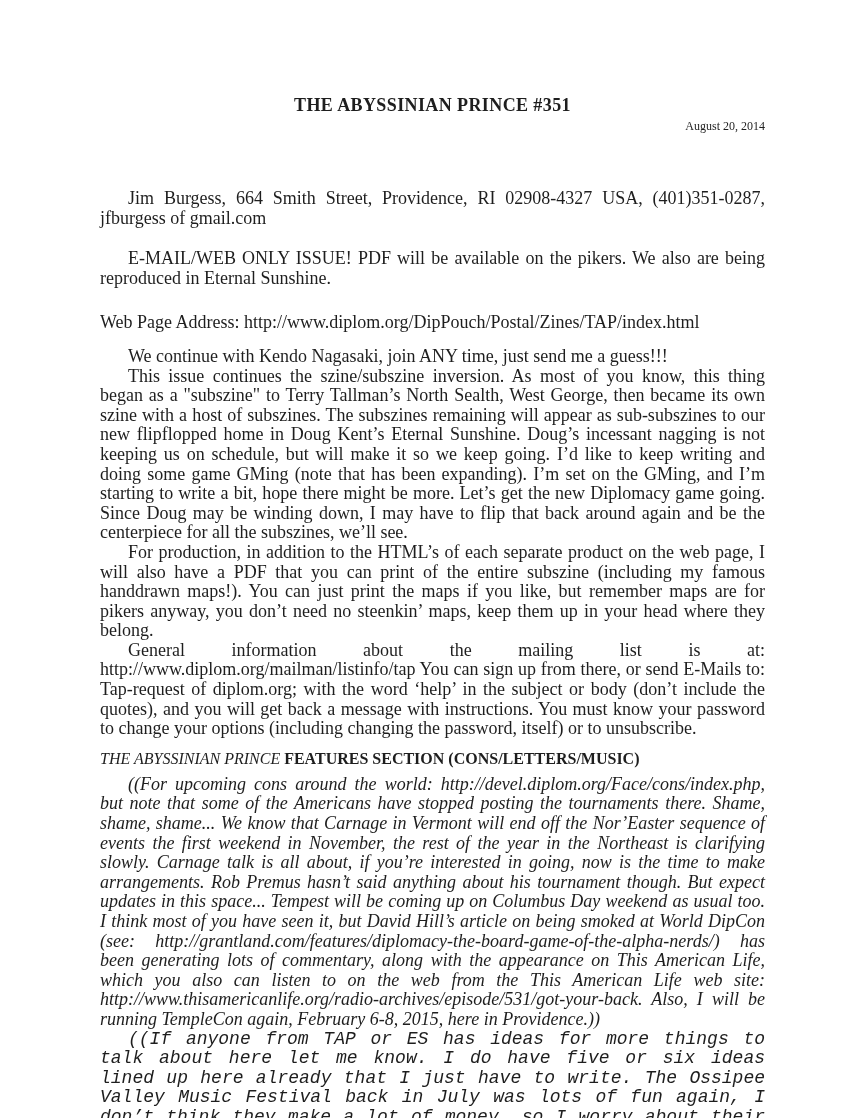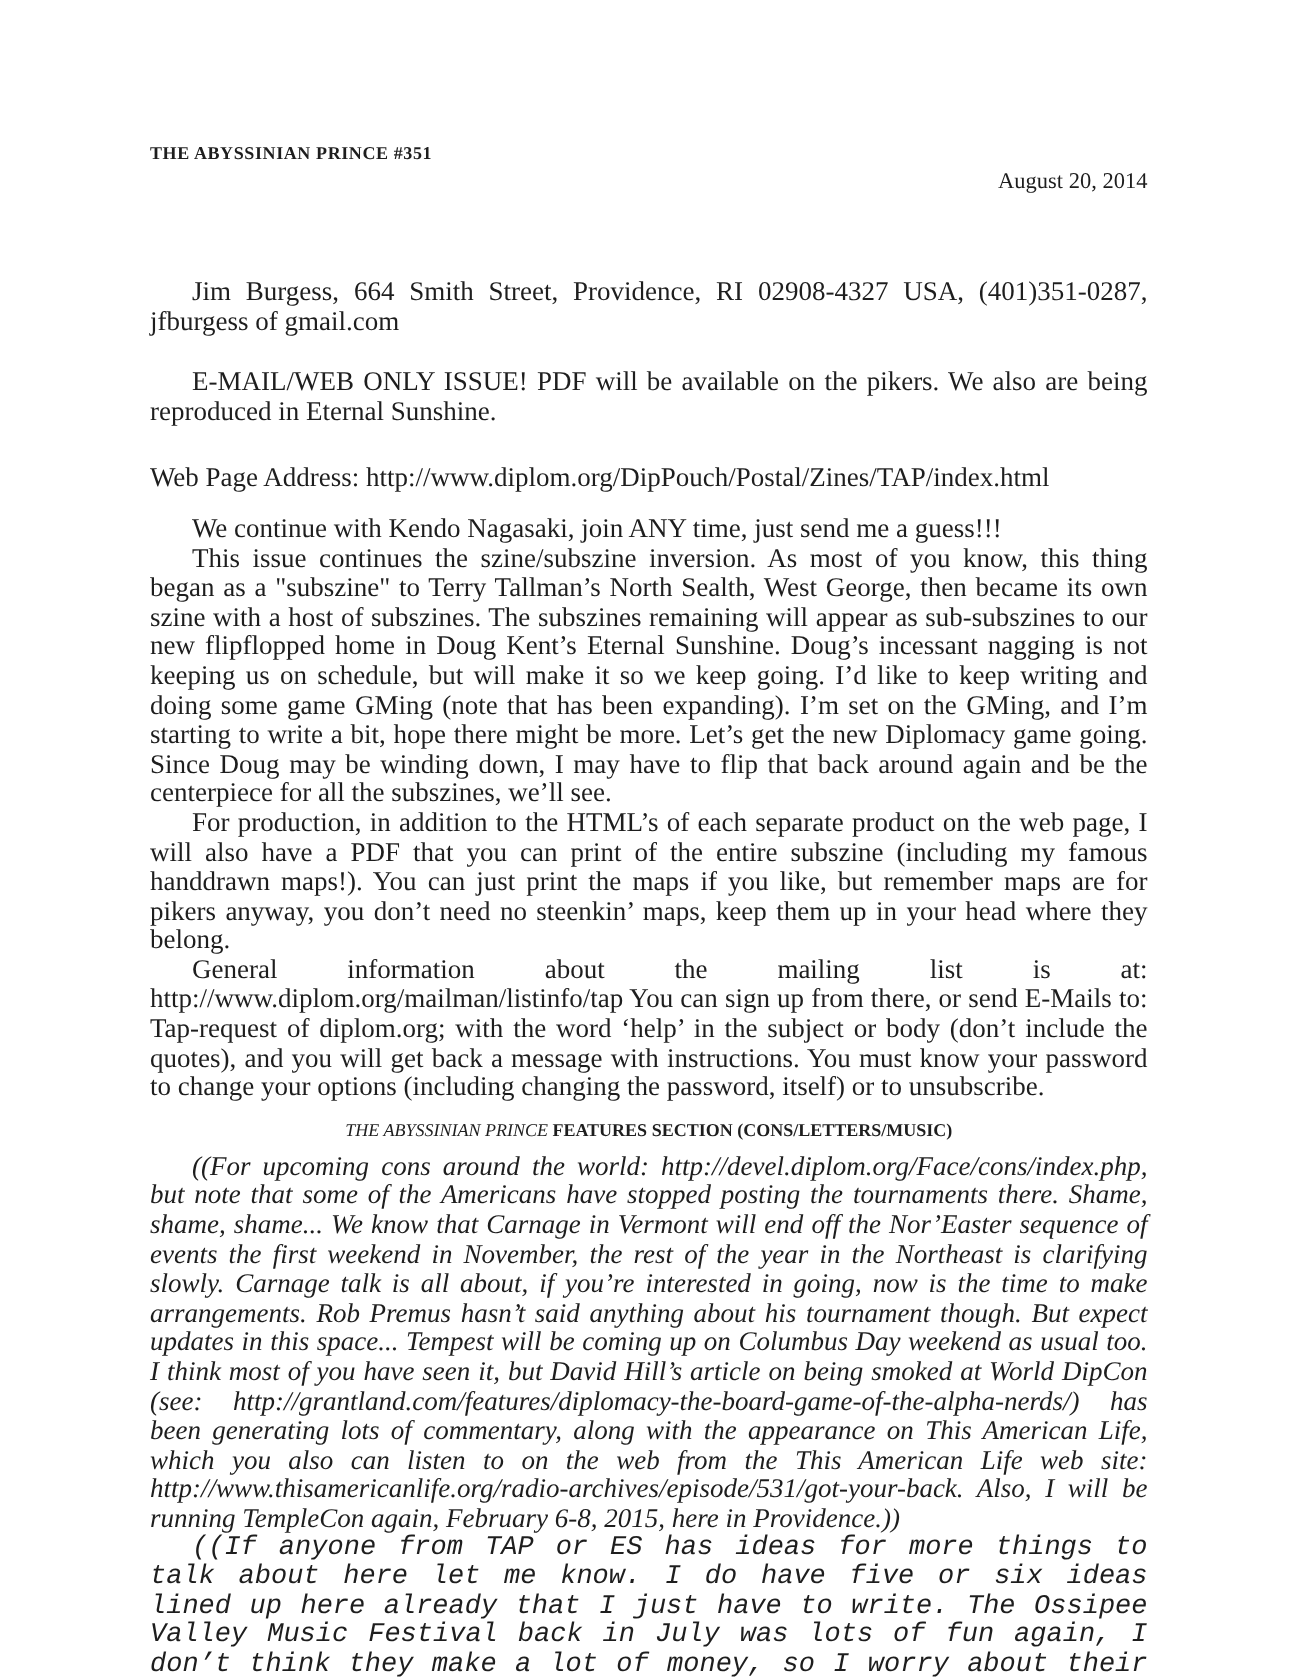--- a/index.html
+++ b/index.html
@@ -18,48 +18,48 @@
   }
   .content {
     position: absolute;
     left: 100px;
     top: 0;
     width: 665px;
   }
   .title {
     margin: 0;
     padding-top: 95px;
-    text-align: left;
-    font-size: 12px;
+    text-align: center;
+    font-size: 18px;
     font-weight: bold;
     letter-spacing: 0.4px;
   }
   .date-line {
     margin-top: 3px;
     text-align: right;
-    font-size: 15px;
+    font-size: 12px;
   }
   p {
     margin: 0;
     font-size: 18px;
     line-height: 19.6px;
     text-align: justify;
   }
   .indent { text-indent: 28px; }
   .it { }
   .it-para { font-style: italic; }
   .cutoff { text-align-last: justify; font-family: Liberation Mono, monospace; }
   .contact-line { margin-top: 55px; }
   .email-issue { margin-top: 21px; }
   .web-address { margin-top: 25px; }
   .kendo-line { margin-top: 14px; }
   .section-heading {
     margin: 11px 0 7px 0;
-    text-align: center;
-    font-size: 12px;
+    text-align: left;
+    font-size: 16px;
     font-weight: bold;
   }
   .section-heading .head-italic {
     font-style: italic;
     font-weight: normal;
   }
 </style>
 </head>
 <body>
 

